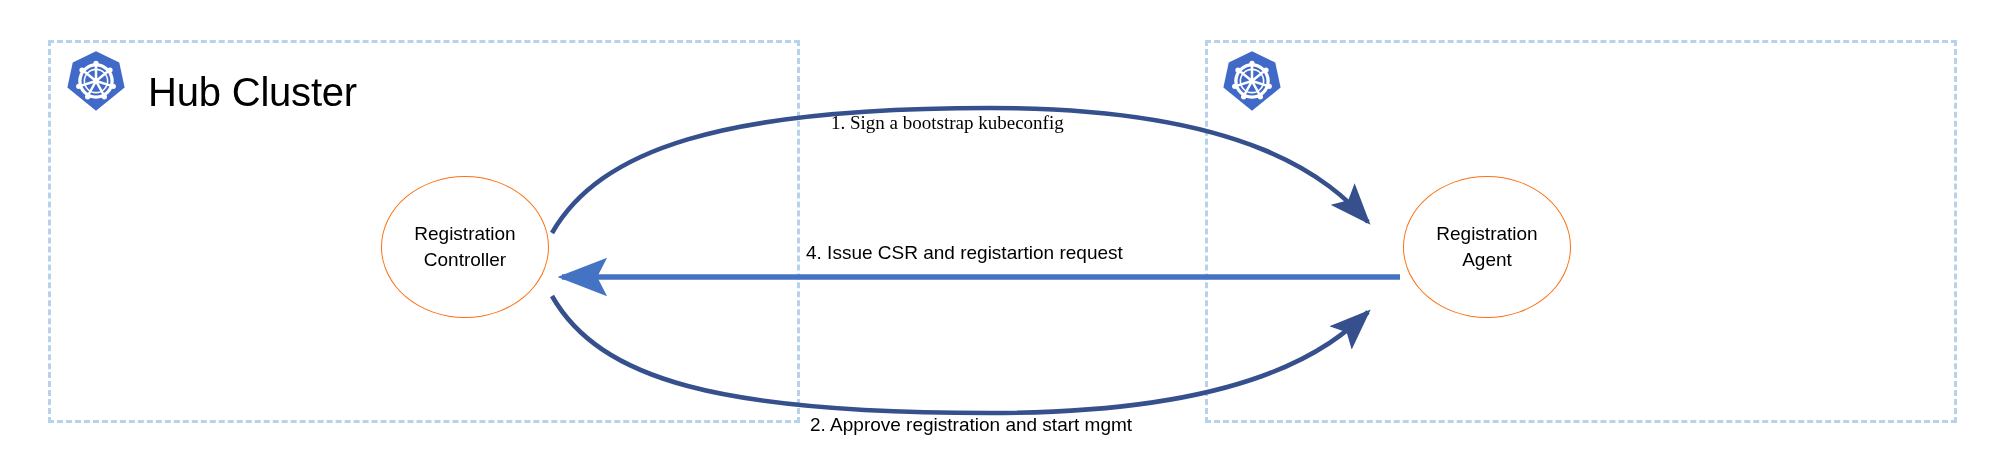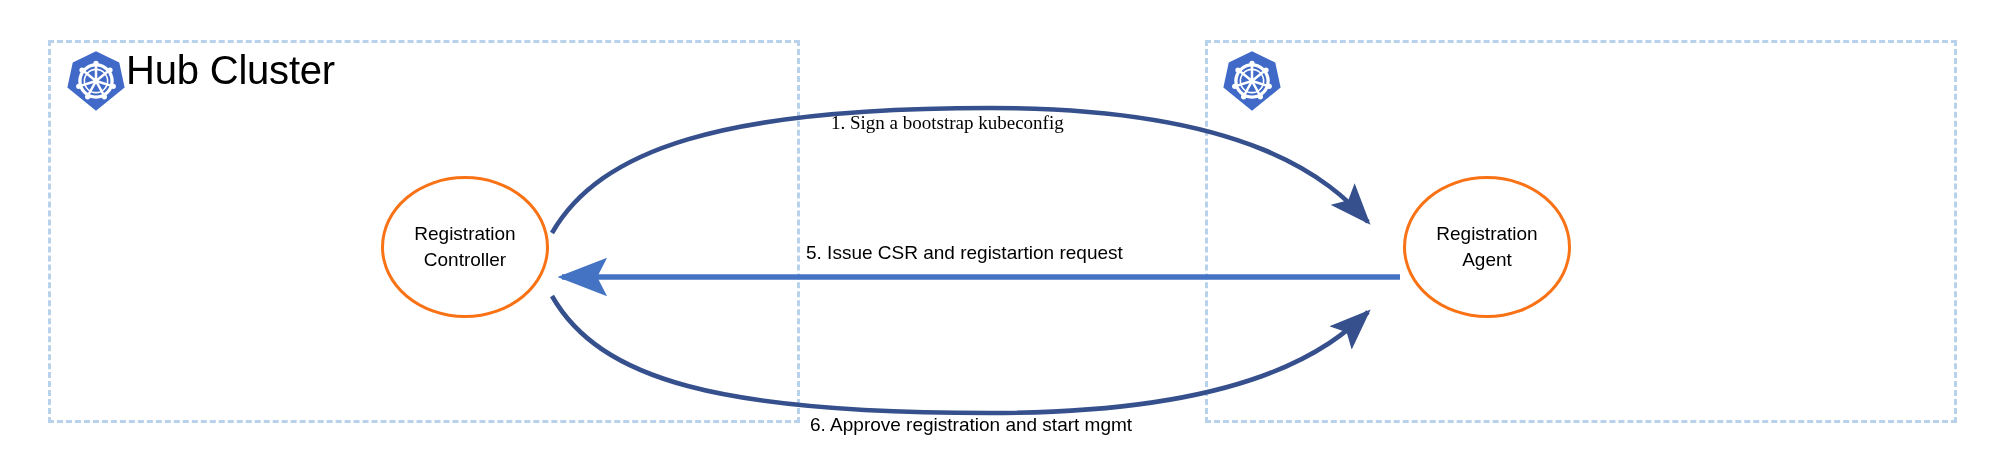--- a/index.html
+++ b/index.html
@@ -25,41 +25,42 @@
     box-sizing: border-box;
     background: transparent;
   }
   #hub-cluster-box   { left: 48px;   top: 40px; width: 752px;  height: 383px; }
   #managed-cluster-box { left: 1205px; top: 40px; width: 752px; height: 383px; }
 
   
   .cluster-header {
     position: absolute;
     display: flex;
-    align-items: flex-start;
+    align-items: flex-end;
+    gap: 22px;
     top: 50px;
   }
   #hub-cluster-header     { left: 66px; }
   #managed-cluster-header { left: 1222px; }
 
   .k8s-icon { width: 60px; height: 62px; display: block; flex: 0 0 auto; }
 
   .cluster-title {
     font-size: 40px;
     font-weight: 400;
     color: #000000;
     line-height: 1;
     white-space: nowrap;
     letter-spacing: -0.2px;
   }
 
   
   .node {
     position: absolute;
-    border: 3px solid #f97316;
+    border: 1px solid #f97316;
     border-radius: 50%;
     box-sizing: border-box;
     display: flex;
     align-items: center;
     justify-content: center;
     background: #ffffff;
   }
   .node-label {
     font-size: 19px;
     line-height: 1.38;
@@ -180,16 +181,16 @@
     <div class="node-label">Registration
 Controller</div>
   </div>
 
   <div id="registration-agent-node" class="node">
     <div class="node-label">Registration
 Agent</div>
   </div>
 
   <div id="arrow-label-1" class="arrow-label">1. Sign a bootstrap kubeconfig</div>
-  <div id="arrow-label-2" class="arrow-label">5. Issue CSR and registartion request</div>
-  <div id="arrow-label-3" class="arrow-label">6. Approve registration and start mgmt</div>
+  <div id="arrow-label-2" class="arrow-label">4. Issue CSR and registartion request</div>
+  <div id="arrow-label-3" class="arrow-label">2. Approve registration and start mgmt</div>
 
 </div>
 
 </body></html>

